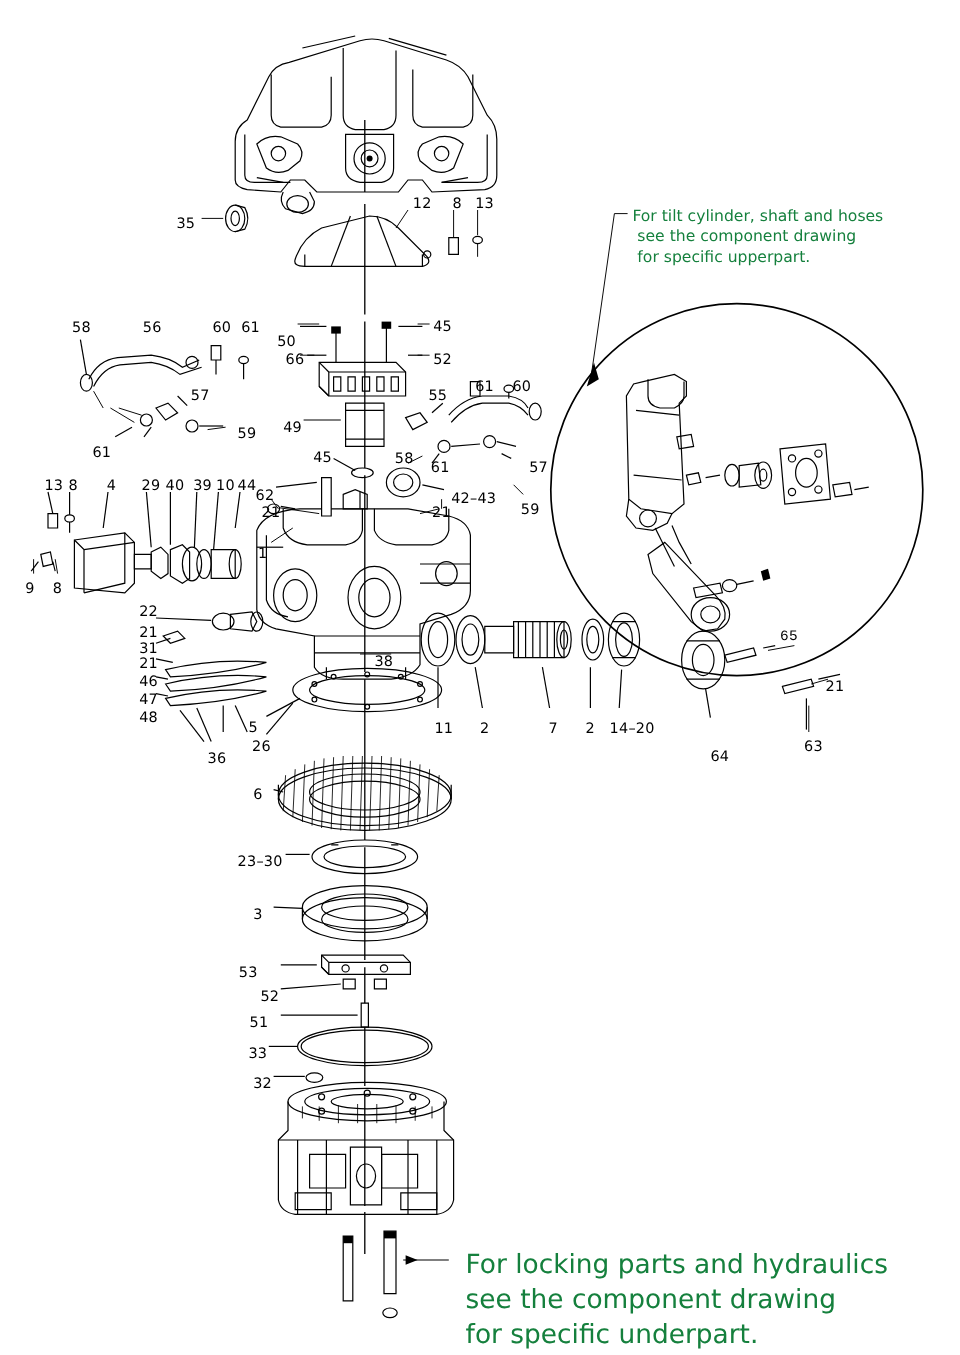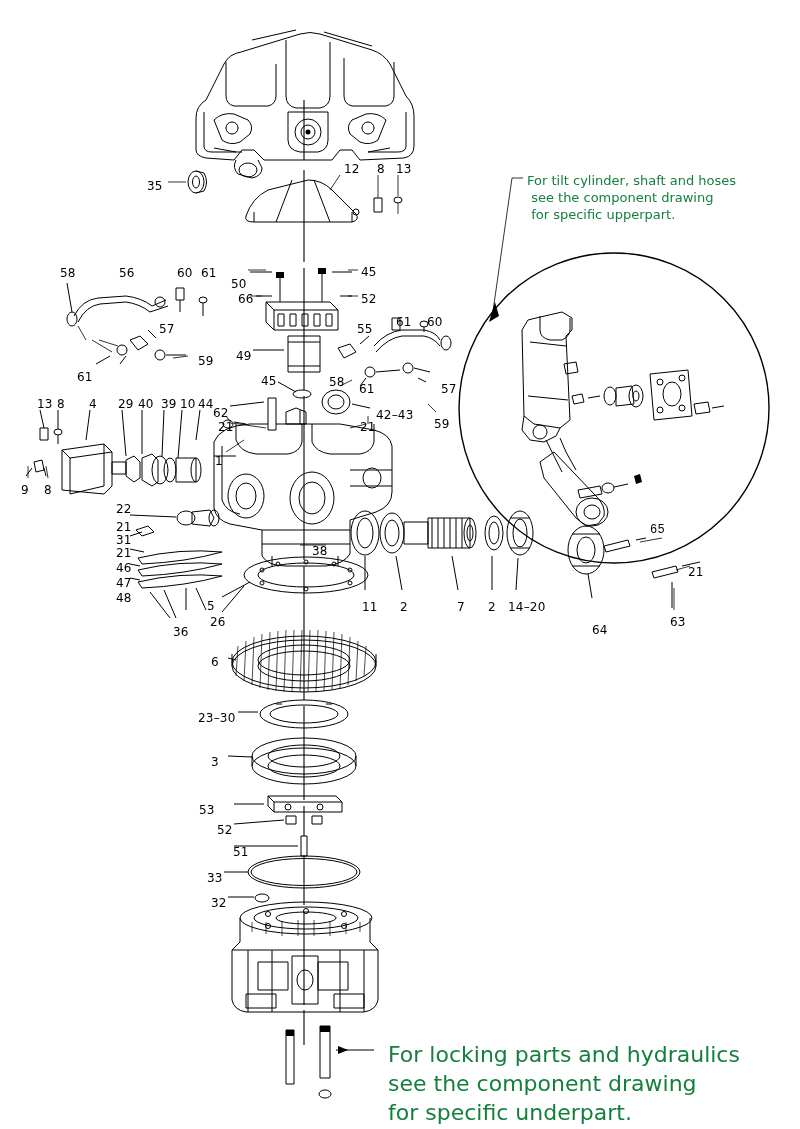--- a/index.html
+++ b/index.html
@@ -546,18 +546,18 @@
       <div class="callout" style="left: 508px; top: 601px;">14–20</div>
       <div class="callout" style="left: 592px; top: 608px; margin-top: 16px;">64</div>
       <div class="callout" style="left: 650px; top: 524px; font-family: Liberation Mono, monospace;">65</div>
       <div class="callout" style="left: 688px; top: 566px;">21</div>
       <div class="callout" style="left: 670px; top: 616px;">63</div>
       <div class="callout" style="left: 211px; top: 656px;">6</div>
       <div class="callout" style="left: 198px; top: 712px;">23–30</div>
       <div class="callout" style="left: 211px; top: 756px;">3</div>
       <div class="callout" style="left: 199px; top: 804px;">53</div>
       <div class="callout" style="left: 217px; top: 824px;">52</div>
-      <div class="callout" style="left: 233px; top: 846px;">51</div>
+      <div class="callout" style="left: 208px; top: 846px;">51</div>
       <div class="callout" style="left: 207px; top: 872px;">33</div>
       <div class="callout" style="left: 211px; top: 897px;">32</div>
     </div>
 
 </div>
 
 </body></html>

